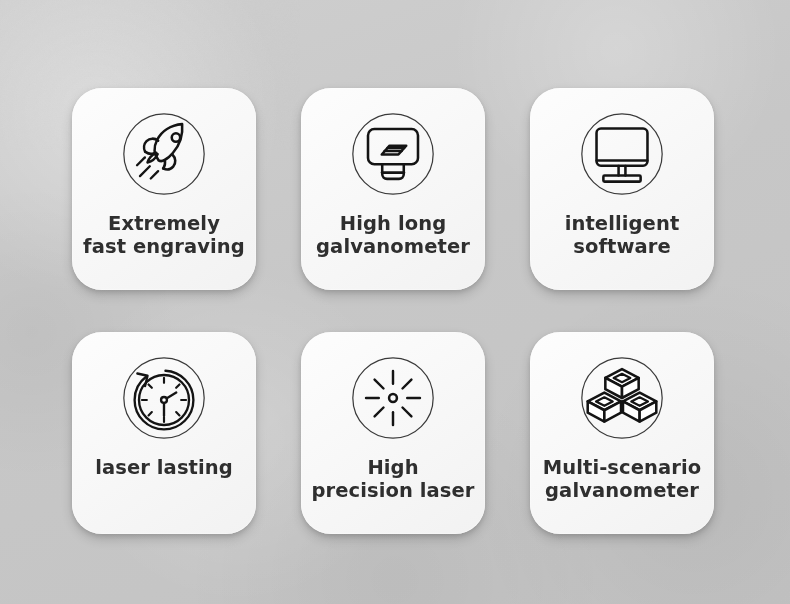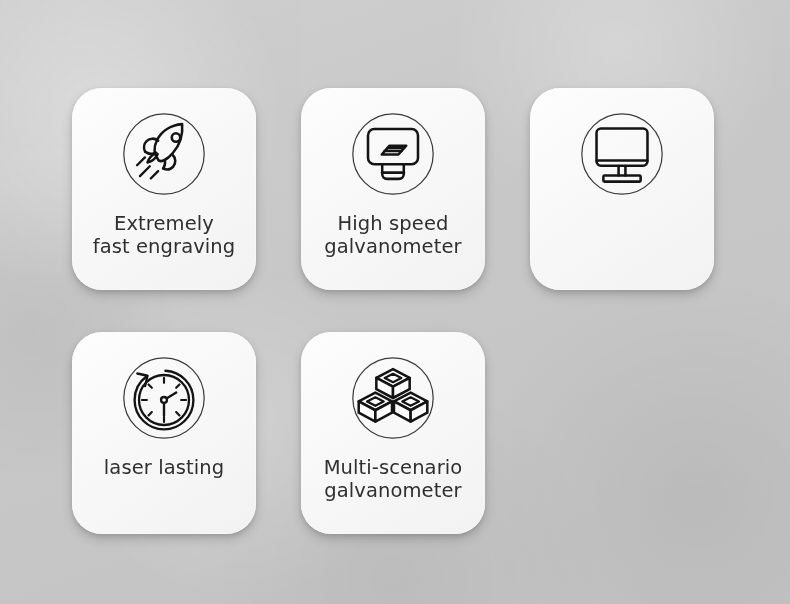--- a/index.html
+++ b/index.html
@@ -79,21 +79,21 @@
   }
 
   .card-label {
     margin-top: 9px;
     width: 100%;
     text-align: center;
     color: #2f2f2f;
     font-size: 19.5px;
     line-height: 23px;
     letter-spacing: 0.1px;
-    font-weight: 400;
+    font-weight: 700;
     white-space: pre-line;
   }
 
   
   .ln {
     fill: none;
     stroke: #141414;
     stroke-width: 2.6;
     stroke-linecap: round;
     stroke-linejoin: round;
@@ -164,35 +164,37 @@
       <svg viewBox="0 0 100 100" xmlns="http://www.w3.org/2000/svg">
         <circle class="ring" cx="50" cy="50" r="41"></circle>
         <rect class="ln" x="24.5" y="24.5" width="51" height="36" rx="6.5" ry="6.5"></rect>
         <path class="ln" d="M38.5 50.5 L46.5 41.5 L63.5 41.5 L55.5 50.5 Z"></path>
         <path class="ln" d="M41.5 47.0 L58.8 47.0"></path>
         <path class="ln" d="M44.4 43.8 L61.3 43.8"></path>
         <path class="ln" d="M39 60.5 L39 70.5 C39 73.2 41.2 75.4 43.9 75.4 L56.1 75.4 C58.8 75.4 61 73.2 61 70.5 L61 60.5"></path>
         <path class="ln" d="M38.8 69.0 L61.2 69.0"></path>
       </svg>
     </div>
-    <div class="card-label">High speed
+    <div class="card-label">High long
 galvanometer</div>
   </div>
 
   <div class="card">
     <div class="icon-wrap">
       <svg viewBox="0 0 100 100" xmlns="http://www.w3.org/2000/svg">
         <circle class="ring" cx="50" cy="50" r="41"></circle>
         <rect class="ln" x="24" y="24" width="52" height="38" rx="4.5" ry="4.5"></rect>
         <path class="ln" d="M24.3 56.6 L75.7 56.6"></path>
         <path class="ln" d="M46.5 62.2 L46.5 72.0"></path>
         <path class="ln" d="M53.5 62.2 L53.5 72.0"></path>
         <rect class="ln" x="31" y="72" width="38" height="6.2" rx="1.2" ry="1.2"></rect>
       </svg>
     </div>
+    <div class="card-label">intelligent
+software</div>
   </div>
 
   <div class="card">
     <div class="icon-wrap">
       <svg viewBox="0 0 100 100" xmlns="http://www.w3.org/2000/svg">
         <circle class="ring" cx="50" cy="50" r="41"></circle>
         <circle class="ln" cx="50" cy="52" r="25.5" style="stroke-width:2.4"></circle>
         <path class="ln" style="stroke-width:2.4" d="M51.5 22.2 A30 30 0 0 1 80 52 A30 30 0 0 1 50 82 A30 30 0 0 1 20 52 A30 30 0 0 1 32 28"></path>
         <path class="ln" style="stroke-width:2.4" d="M22.8 25.0 L33.2 27.3 L30.7 37.8"></path>
         <g style="stroke:#141414;stroke-width:2.2;stroke-linecap:round;fill:none">
@@ -206,20 +208,40 @@
           <path d="M37.6 64.4 L34.2 67.8"></path>
         </g>
         <path class="ln" style="stroke-width:2.4" d="M50 52 L62.5 44.5"></path>
         <path class="ln" style="stroke-width:2.4" d="M50 52 L50 68"></path>
         <circle cx="50" cy="52" r="3.0" fill="#ffffff" stroke="#141414" stroke-width="2.4"></circle>
       </svg>
     </div>
     <div class="card-label">laser lasting</div>
   </div>
 
+  <div class="card">
+    <div class="icon-wrap">
+      <svg viewBox="0 0 100 100" xmlns="http://www.w3.org/2000/svg">
+        <circle class="ring" cx="50" cy="50" r="41"></circle>
+        <g style="stroke:#141414;stroke-width:2.5;stroke-linecap:round;fill:none">
+          <path d="M50 22.5 L50 35.5"></path>
+          <path d="M50 64.5 L50 77.5"></path>
+          <path d="M22.5 50 L35.5 50"></path>
+          <path d="M64.5 50 L77.5 50"></path>
+          <path d="M31.2 31.2 L40.3 40.3"></path>
+          <path d="M59.7 59.7 L68.8 68.8"></path>
+          <path d="M68.8 31.2 L59.7 40.3"></path>
+          <path d="M40.3 59.7 L31.2 68.8"></path>
+        </g>
+        <circle cx="50" cy="50" r="4.0" fill="none" stroke="#141414" stroke-width="2.6"></circle>
+      </svg>
+    </div>
+    <div class="card-label">High
+precision laser</div>
+  </div>
 
   <div class="card">
     <div class="icon-wrap">
       <svg viewBox="0 0 100 100" xmlns="http://www.w3.org/2000/svg">
         <circle class="ring" cx="50" cy="50" r="41"></circle>
         <g style="stroke-width:2.5">
 
           <path class="solidfill" d="M50 20.5 L67 29.5 L50 38.5 L33 29.5 Z"></path>
           <path class="solidfill" d="M33 29.5 L33 41 L50 50 L50 38.5 Z"></path>
           <path class="solidfill" d="M50 38.5 L50 50 L67 41 L67 29.5 Z"></path>

